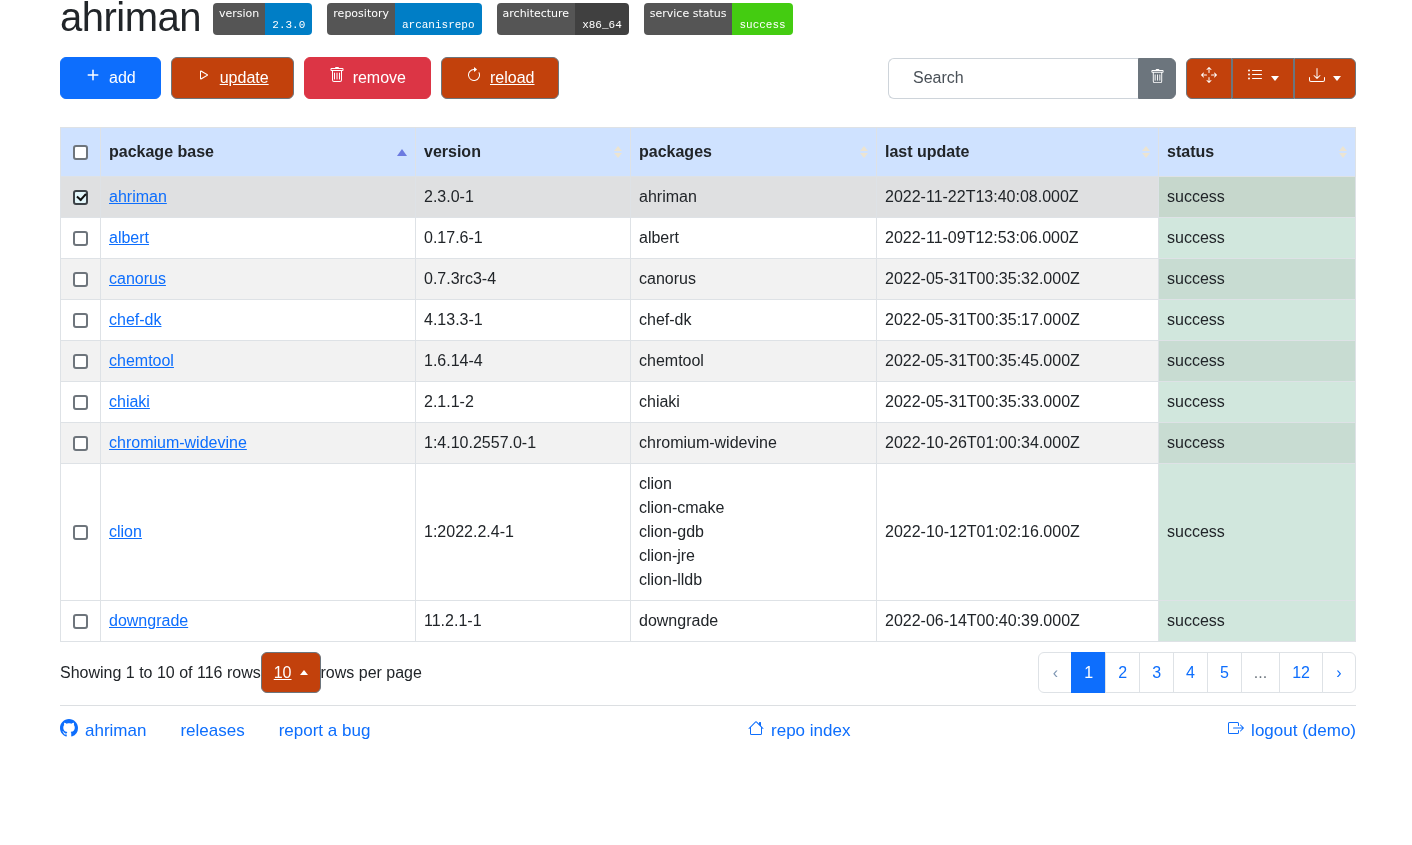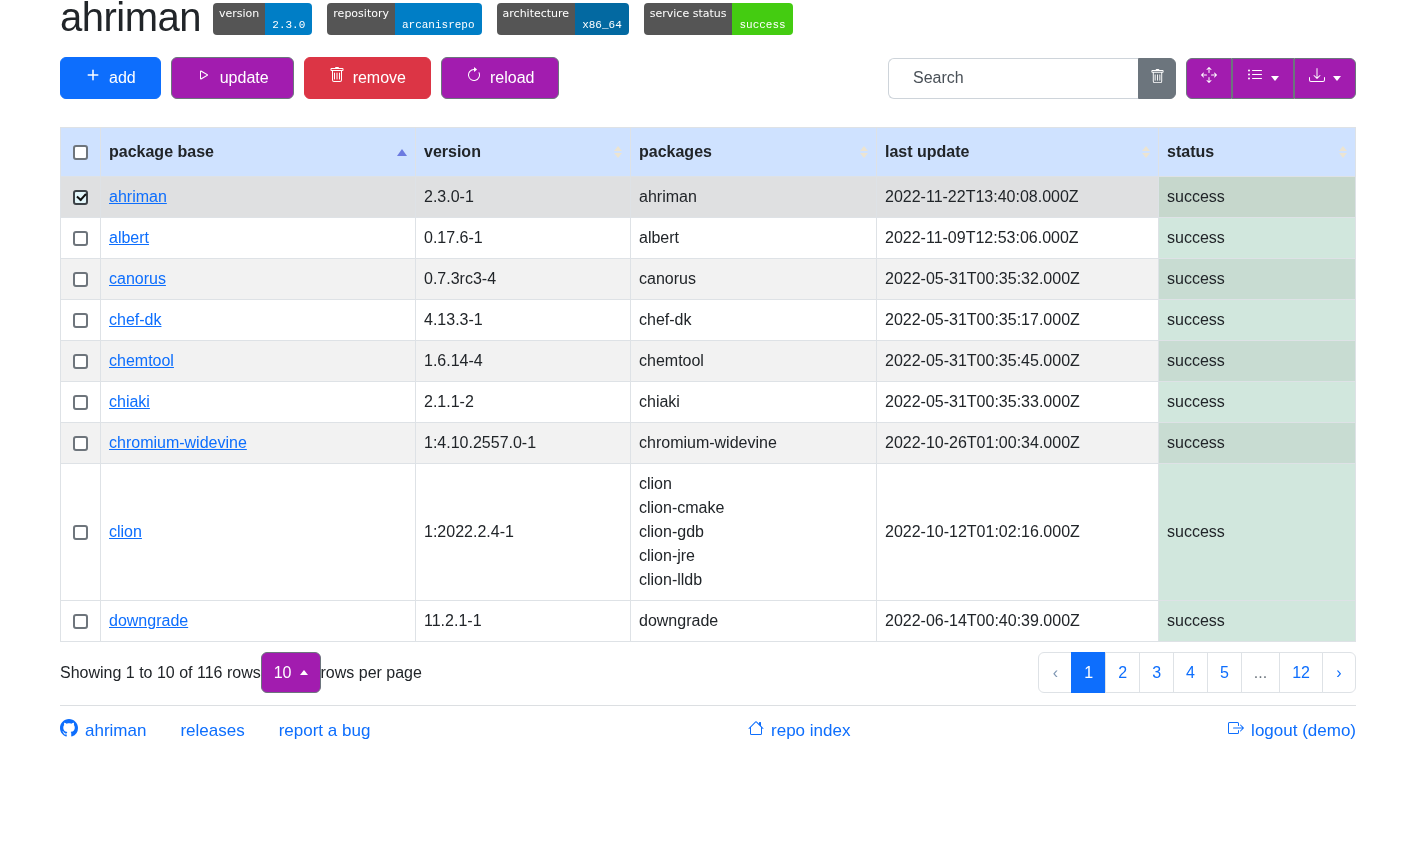--- a/index.html
+++ b/index.html
@@ -21,21 +21,21 @@
   .badge .v { padding:17px 7px 4px;font-family:Liberation Mono, monospace; }
 
   
   .toolbar { display:flex; justify-content:space-between; align-items:center; margin-top:17px; }
   .toolbar-left { display:flex; gap:10px; }
   .btn { display:inline-flex; align-items:center; gap:8px; font-size:16px; line-height:24px;
          padding:8px 24px; border-radius:6px; border:1px solid transparent; color:#fff;
          cursor:pointer; font-family:inherit; }
   .btn svg { flex:none; }
   .btn-primary  { background:#0d6efd; border-color:#0d6efd; }
-  .btn-secondary{ background:#a21caf; border-color:#6c757d; }
+  .btn-secondary{ background:#c2410c; border-color:#6c757d;text-decoration:underline; }
   .btn-danger   { background:#dc3545; border-color:#dc3545; }
 
   .toolbar-right { display:flex; gap:10px; align-items:center; }
   .search-group { display:flex; }
   .search-group input { width:250px; height:41px; padding:8px 24px; font-size:16px;
     border:1px solid #ced4da; border-right:0; border-radius:6px 0 0 6px; outline:none;
     font-family:inherit; color:#212529; }
   .search-group input::placeholder { color:#495057; }
   .search-clear { width:38px; height:41px; background:#6c757d; border:1px solid #6c757d;
     border-radius:0 6px 6px 0; color:#fff; display:flex; align-items:center; justify-content:center; cursor:pointer; }
@@ -108,21 +108,21 @@
         <span class="badge">
           <span class="k">version</span>
           <span class="v" style="background: rgb(0, 126, 198);">2.3.0</span>
         </span>
         <span class="badge">
           <span class="k">repository</span>
           <span class="v" style="background: rgb(0, 126, 198);">arcanisrepo</span>
         </span>
         <span class="badge">
           <span class="k">architecture</span>
-          <span class="v" style="background: #0369a1;">x86_64</span>
+          <span class="v" style="background: #404040;">x86_64</span>
         </span>
         <span class="badge">
           <span class="k">service status</span>
           <span class="v" style="background: rgb(68, 204, 17);">success</span>
         </span>
       </div>
   </div>
 
   <div class="toolbar">
     <div class="toolbar-left">

